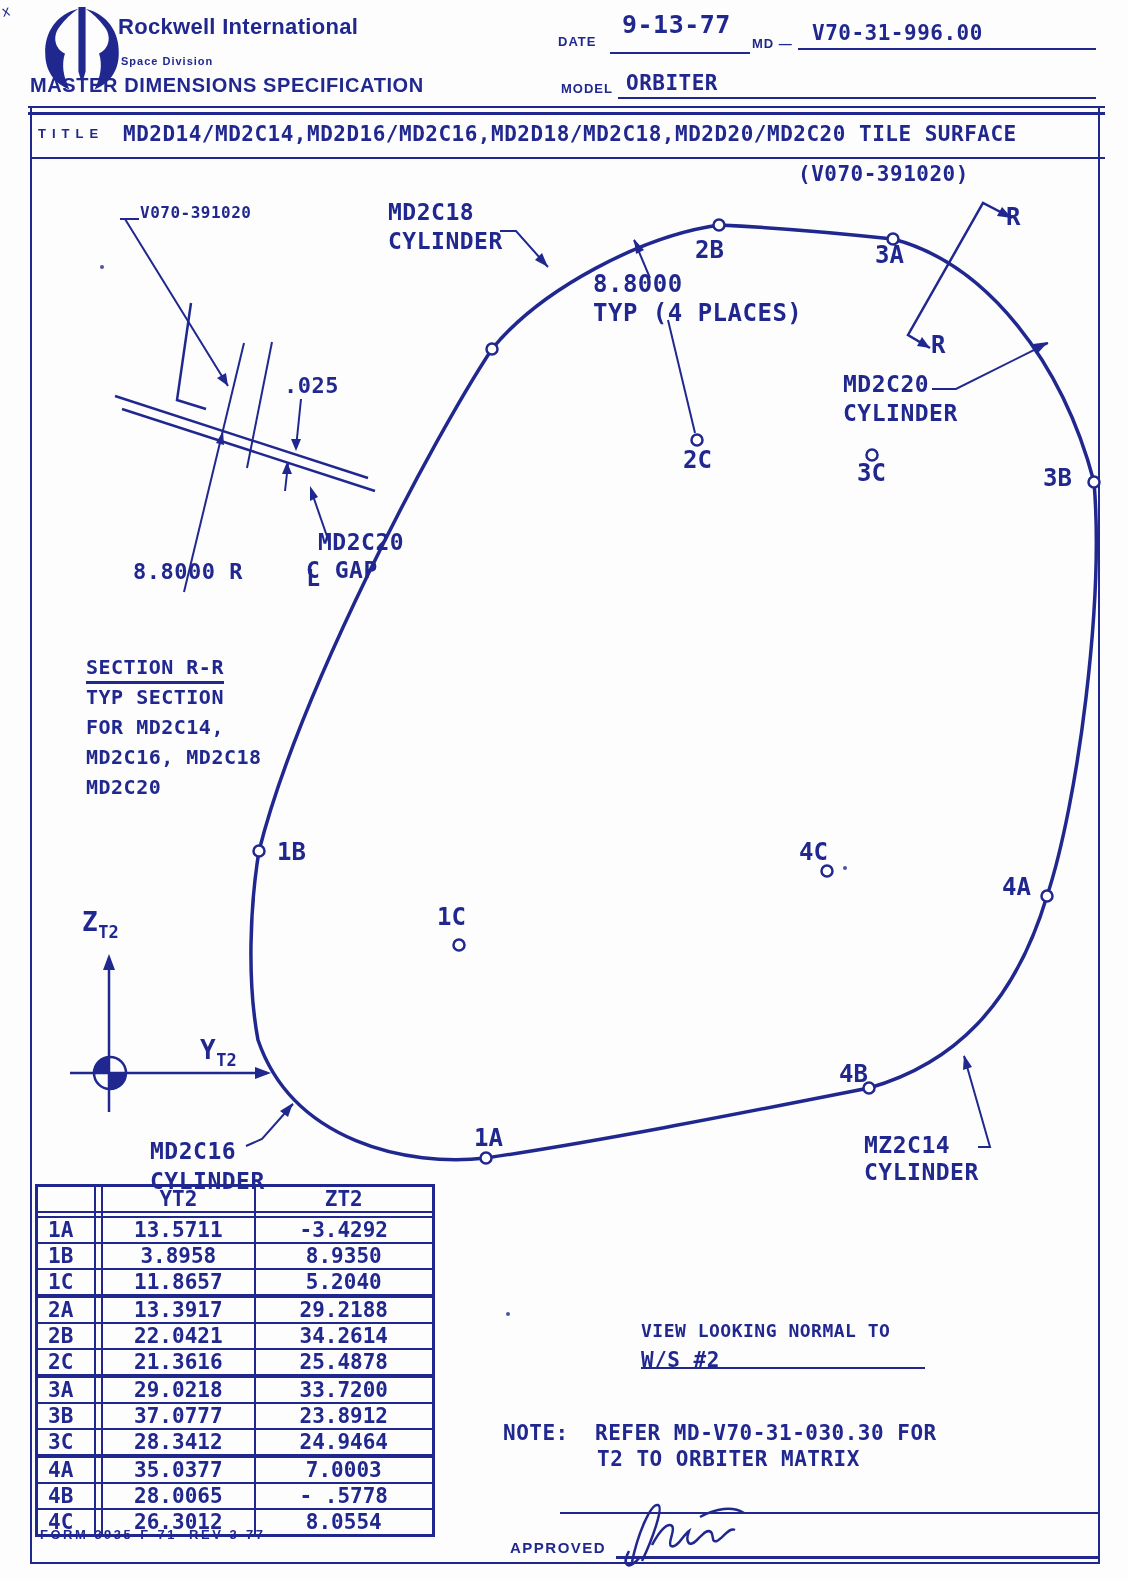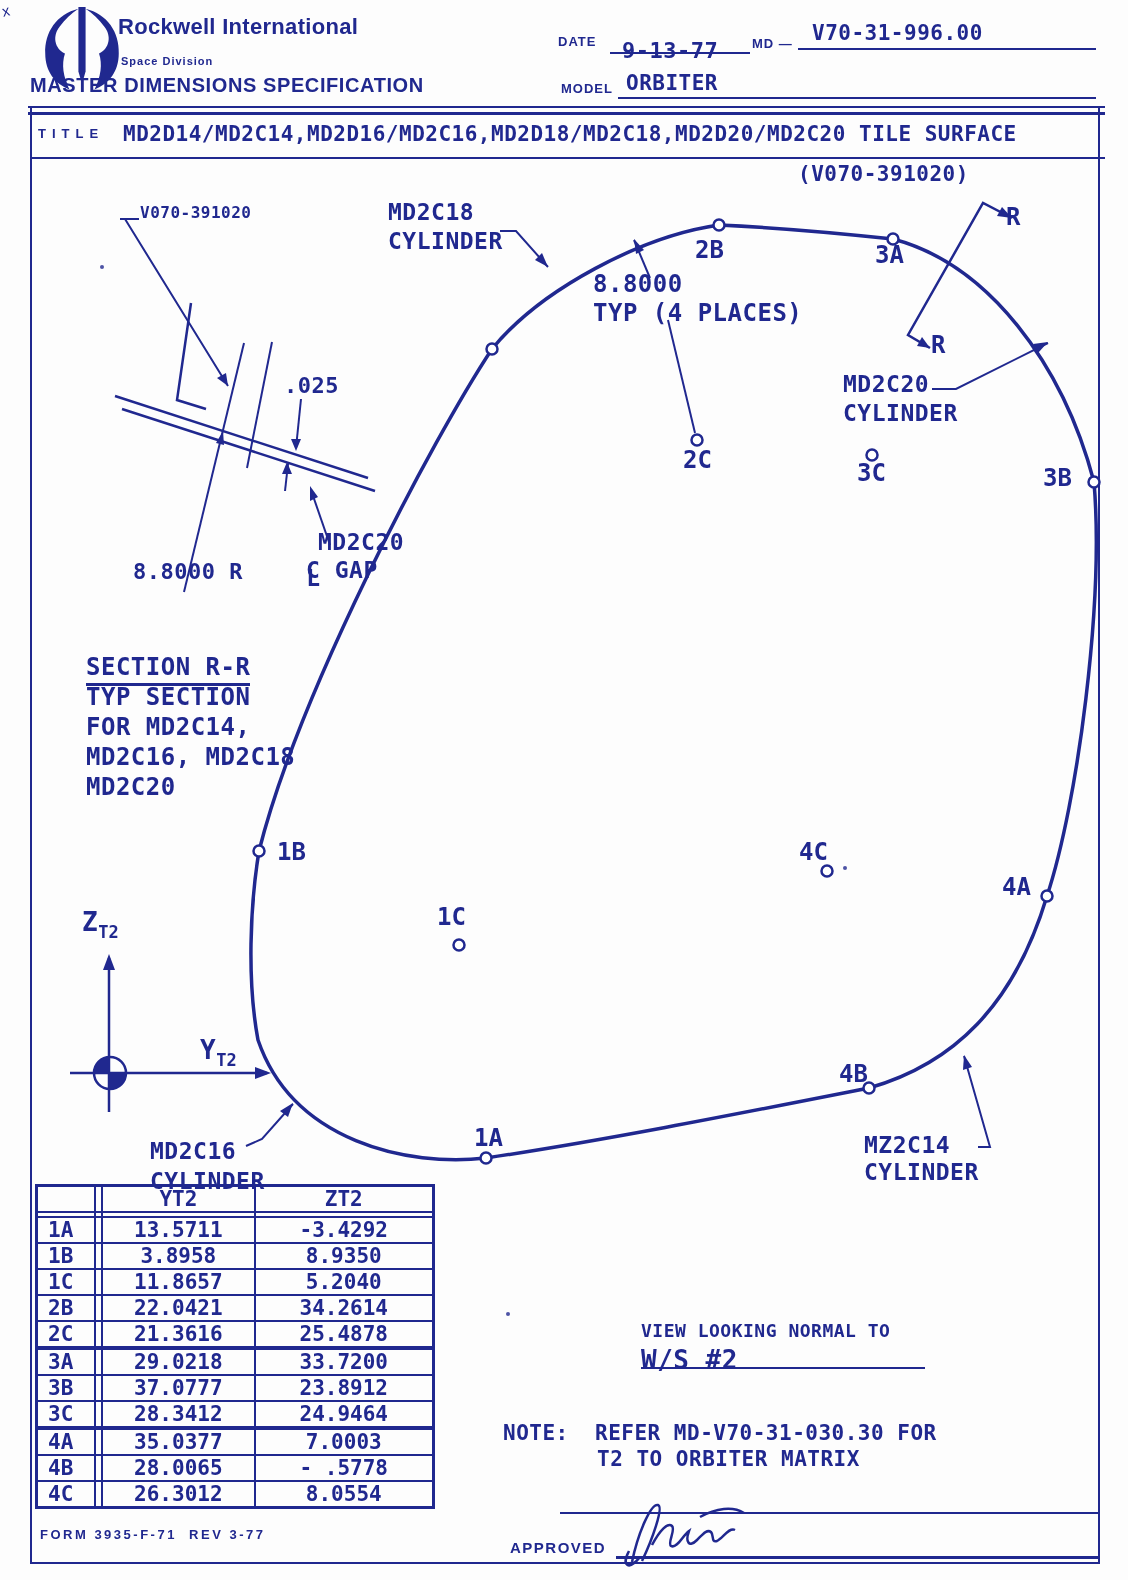--- a/index.html
+++ b/index.html
@@ -58,21 +58,21 @@
 <svg class="abs" style="left:30px;top:2px" width="104" height="96" viewBox="0 0 116 96">
   <path fill="#20288f" d="M54,2 C30,8 16,28 17,52 C17,72 28,86 44,92 C37,78 35,64 39,52 C27,46 25,32 33,22 C39,14 46,7 54,2 Z"></path>
   <path fill="#20288f" d="M62,2 C86,8 100,28 99,52 C99,72 88,86 72,92 C79,78 81,64 77,52 C89,46 91,32 83,22 C77,14 70,7 62,2 Z"></path>
   <path fill="#20288f" d="M54,0 L62,0 L62,72 L58,86 L54,72 Z"></path>
 </svg>
 <div class="hdr" style="left:118px;top:14px;font-size:22px;letter-spacing:.3px">Rockwell International</div>
 <div class="hdr" style="left:121px;top:55px;font-size:11px;letter-spacing:1px">Space Division</div>
 <div class="hdr" style="left:30px;top:74px;font-size:20px;letter-spacing:.6px">MASTER DIMENSIONS SPECIFICATION</div>
 
 <div class="hdr" style="left:558px;top:34px;font-size:13px;letter-spacing:1px">DATE</div>
-<div class="lbl" style="left:622px;top:36px;font-size:22px">9-13-77</div>
+<div class="lbl" style="left:622px;top:10px;font-size:25px">9-13-77</div>
 <div class="rule" style="left:610px;top:52px;width:140px"></div>
 
 <div class="hdr" style="left:752px;top:36px;font-size:13px;letter-spacing:1px">MD —</div>
 <div class="lbl" style="left:812px;top:19px;font-size:21px">V70-31-996.00</div>
 <div class="rule" style="left:798px;top:48px;width:298px"></div>
 
 <div class="hdr" style="left:561px;top:81px;font-size:13px;letter-spacing:1px">MODEL</div>
 <div class="lbl" style="left:626px;top:69px;font-size:21px">ORBITER</div>
 <div class="rule" style="left:618px;top:97px;width:478px"></div>
 
@@ -191,21 +191,21 @@
 <div class="lbl" style="left:843px;top:370px"><span>MD2C20</span><br><span>CYLINDER</span></div>
 
 <div class="pt-label" style="left:1006px;top:203px">R</div>
 <div class="pt-label" style="left:931px;top:331px">R</div>
 
 <div class="lbl" style="left:133px;top:557px;font-size:22px">8.8000 R</div>
 
 <div class="lbl" style="left:318px;top:528px"><span>MD2C20</span></div>
 <div class="lbl" style="left:306px;top:556px"><span>C</span><span class="cl-l">L</span><span>GAP</span></div>
 
-<div class="lbl" style="left:86px;top:652px;font-size:24px;line-height:30px"><span class="underline">SECTION R-R</span><br><span>TYP SECTION</span><br><span>FOR MD2C14,</span><br><span>MD2C16, MD2C18</span><br><span>MD2C20</span></div>
+<div class="lbl" style="left:86px;top:652px;font-size:20px;line-height:30px"><span class="underline">SECTION R-R</span><br><span>TYP SECTION</span><br><span>FOR MD2C14,</span><br><span>MD2C16, MD2C18</span><br><span>MD2C20</span></div>
 
 <div class="lbl" style="left:82px;top:908px;font-size:26px"><span>Z</span><sub class="axis">T2</sub></div>
 <div class="lbl" style="left:200px;top:1036px;font-size:26px"><span>Y</span><sub class="axis">T2</sub></div>
 
 <div class="lbl" style="left:150px;top:1136px;line-height:30px"><span>MD2C16</span><br><span>CYLINDER</span></div>
 
 <div class="lbl" style="left:864px;top:1132px;line-height:27px"><span>MZ2C14</span><br><span>CYLINDER</span></div>
 
 <div id="point-labels">
     <div class="pt-label" style="left: 474px; top: 1124px;">1A</div>
@@ -215,21 +215,21 @@
     <div class="pt-label" style="left: 683px; top: 446px;">2C</div>
     <div class="pt-label" style="left: 875px; top: 241px;">3A</div>
     <div class="pt-label" style="left: 1043px; top: 464px;">3B</div>
     <div class="pt-label" style="left: 857px; top: 459px;">3C</div>
     <div class="pt-label" style="left: 1002px; top: 873px;">4A</div>
     <div class="pt-label" style="left: 839px; top: 1060px;">4B</div>
     <div class="pt-label" style="left: 799px; top: 838px;">4C</div>
   </div>
 
 <div class="lbl" style="left:641px;top:1316px;font-size:18px">VIEW LOOKING NORMAL TO</div>
-<div class="lbl" style="left:641px;top:1346px;font-size:26px">W/S #2</div>
+<div class="lbl" style="left:641px;top:1346px;font-size:21px">W/S #2</div>
 <div class="lbl" style="left:503px;top:1419px;font-size:21px">NOTE:  REFER MD-V70-31-030.30 FOR</div>
 <div class="lbl" style="left:597px;top:1445px;font-size:21px">T2 TO ORBITER MATRIX</div>
 
 <table id="coord-table">
   <colgroup>
       <col class="c-id">
       <col class="c-dbl">
       <col class="c-yt2">
       <col class="c-zt2">
     </colgroup>
@@ -259,20 +259,26 @@
         <td class="dbl"></td>
         <td class="yt2">3.8958</td>
         <td class="zt2">8.9350</td>
       </tr>
       <tr>
         <td class="id">1C</td>
         <td class="dbl"></td>
         <td class="yt2">11.8657</td>
         <td class="zt2">5.2040</td>
       </tr>
+      <tr class="grp">
+        <td class="id">2A</td>
+        <td class="dbl"></td>
+        <td class="yt2">13.3917</td>
+        <td class="zt2">29.2188</td>
+      </tr>
       <tr>
         <td class="id">2B</td>
         <td class="dbl"></td>
         <td class="yt2">22.0421</td>
         <td class="zt2">34.2614</td>
       </tr>
       <tr>
         <td class="id">2C</td>
         <td class="dbl"></td>
         <td class="yt2">21.3616</td>

